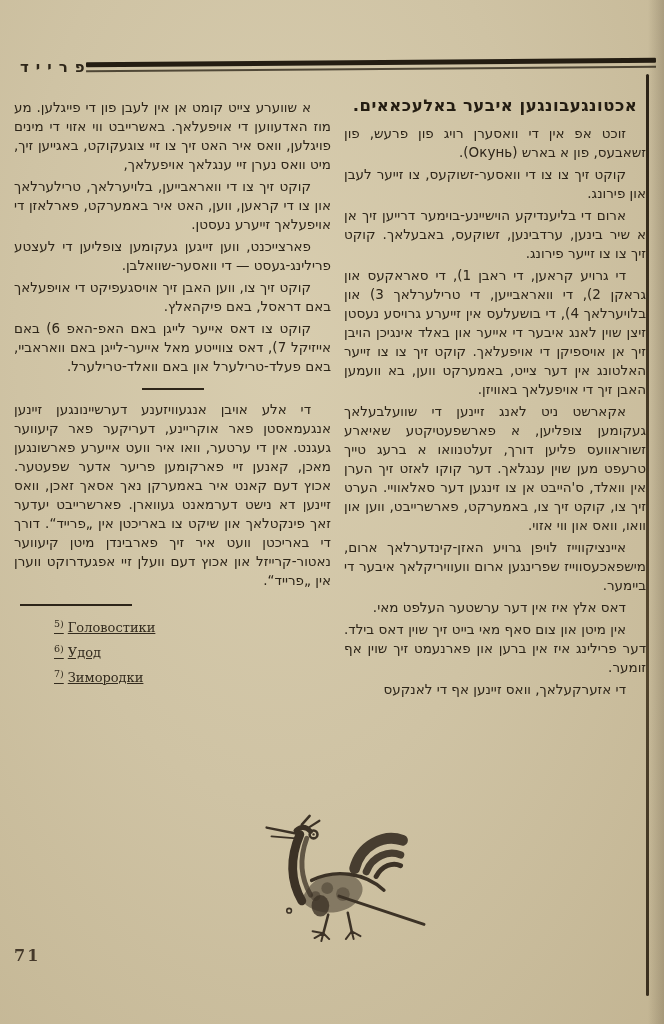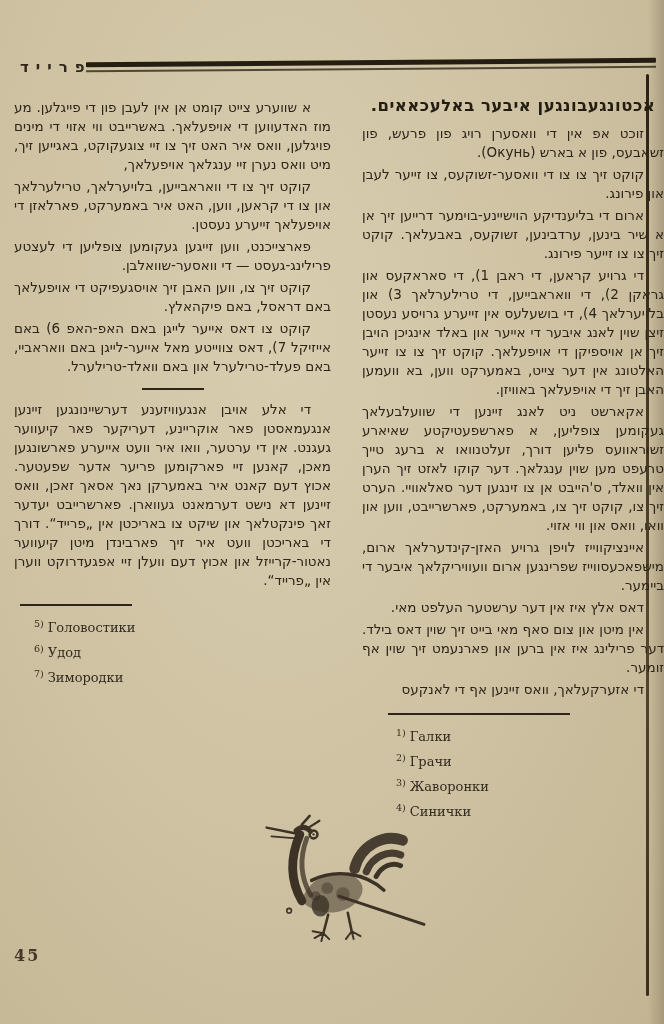--- a/index.html
+++ b/index.html
@@ -17,36 +17,36 @@
     background:linear-gradient(#2b2216,#54462f 60%,#3a2f1e);border-radius:2px;}
   
   .masthead{position:absolute;top:56px;left:16px;right:6px;height:26px;}
   .masthead-title{position:absolute;left:4px;top:2px;font-size:15px;font-weight:bold;
     letter-spacing:7px;color:#2e2619;}
   .masthead-rules{position:absolute;left:70px;right:2px;top:4px;transform:rotate(-0.45deg);}
   .rule-thick{height:5px;background:#241d12;border-radius:1px;}
   .rule-thin{height:2px;background:#241d12;opacity:.75;margin-top:3px;}
   
   .col{position:absolute;direction:rtl;}
-  .col-right{top:96px;left:362px;width:302px;}
+  .col-right{top:96px;left:344px;width:302px;}
   .col-left{top:98px;left:14px;width:317px;}
   .heading{font-size:16.5px;font-weight:bold;text-align:center;margin:0 0 9px;
     letter-spacing:.5px;color:#241d12;}
   .para{font-size:13.5px;line-height:19px;text-align:justify;text-indent:20px;
     margin:0 0 3px;color:#2d2519;}
   .para.no-indent{text-indent:0;}
   .mid-rule{width:62px;height:2px;background:#2d2519;margin:12px auto 10px;}
   
   .footnotes{direction:ltr;margin-top:14px;}
   .fn-rule{height:1.5px;background:#2d2519;margin-bottom:7px;}
   .col-right .fn-rule{width:182px;margin-left:26px;}
   .col-left .fn-rule{width:112px;margin-left:6px;}
   .fn-item{font-family:"DejaVu Serif", serif;font-size:13px;line-height:21px;color:#332b1e;}
   .col-right .fn-item{margin-left:34px;}
-  .col-left .fn-item{margin-left:20px;}
+  .col-left .fn-item{margin-left:40px;text-decoration:underline;}
   .fn-marker{font-size:9.5px;vertical-align:super;margin-right:4px;}
   
   .bird{position:absolute;left:245px;top:810px;}
   
   .page-number{position:absolute;left:14px;top:946px;font-family:"DejaVu Serif", serif;
     font-size:16px;font-weight:bold;letter-spacing:2px;color:#45392a;}
 </style>
 </head>
 <body>
 
@@ -65,27 +65,20 @@
   <h2 class="heading">אכטונגעבונגען איבער באלעכאאים.</h2>
   <p class="para">זוכט אפ אין די וואסערן רויג פון פרעש, פון זשאבעס, פון א בארש (Окунь).</p>
   <p class="para">קוקט זיך צו צו די וואסער-זשוקעס, צו זייער לעבן און פירונג.</p>
   <p class="para">ארום די בליענדיקע הוישיינע-בוימער דרייען זיך אן א שיר בינען, ערדבינען, זשוקעס, באבעלאך. קוקט זיך צו צו זייער פירונג.</p>
   <p class="para">די גרויע קראען, די ראבן 1), די סאראקעס און גראקן 2), די וואראבייען, די טרילערלאך 3) און בלויערלאך 4), די בושעלעס אין זייערע גרויסע נעסטן זיצן שוין לאנג איבער די אייער און באלד אינגיכן הויבן זיך אן אויספיקן די אויפעלאך. קוקט זיך צו צו זייער האלטונג אין דער צייט, באמערקט ווען, בא וועמען האבן זיך די אויפעלאך באוויזן.</p>
   <p class="para">אקארשט ניט לאנג זיינען די שוועלבעלאך געקומען צופליען, א פארשפעטיקטע שאיארע זשוראוועס פליען דורך, זעלטנוואו א ברעג טייך טרעפט מען שוין ענגלאך. דער קוקו לאזט זיך הערן אין וואלד, ס'הייבט אן צו זינגען דער סאלאוויי. הערט זיך צו, קוקט זיך צו, באמערקט, פארשרייבט, ווען און וואו, וואס און ווי אזוי.</p>
   <p class="para">איינציקווייז לויפן גרויע האזן-קינדערלאך ארום, מישפאכעסווייז שפרינגען ארום וועוויריקלאך איבער די ביימער.</p>
   <p class="para">דאס אלץ איז אין דער ערשטער העלפט מאי.</p>
   <p class="para">אין מיטן און צום סאף מאי בייט זיך שוין דאס בילד. דער פרילינג איז אין ברען און פארנעמט זיך שוין אף זומער.</p>
   <p class="para">די אזערקעלאך, וואס זיינען אף די לאנקעס</p>
-  <div class="footnotes">
-    <div class="fn-rule"></div>
-    <div class="fn-item"><span class="fn-marker">1)</span><span>Галки</span></div>
-    <div class="fn-item"><span class="fn-marker">2)</span><span>Грачи</span></div>
-    <div class="fn-item"><span class="fn-marker">3)</span><span>Жаворонки</span></div>
-    <div class="fn-item"><span class="fn-marker">4)</span><span>Синички</span></div>
-  </div>
 </div>
 
 <div class="col col-left">
   <p class="para">א שווערע צייט קומט אן אין לעבן פון די פייגלען. מע מוז האדעווען די אויפעלאך. באשרייבט ווי אזוי די מינים פויגלען, וואס איר האט זיך צו זיי צוגעקוקט, באגייען זיך, מיט וואס נערן זיי ענגלאך אויפעלאך,</p>
   <p class="para">קוקט זיך צו די וואראבייען, בלויערלאך, טרילערלאך און צו די קראען, ווען, האט איר באמערקט, פארלאזן די אויפעלאך זייערע נעסטן.</p>
   <p class="para">פארצייכנט, ווען זייגען געקומען צופליען די לעצטע פרילינג-געסט — די וואסער-שוואלבן.</p>
   <p class="para">קוקט זיך צו, ווען האבן זיך אויסגעפיקט די אויפעלאך באם דראסל, באם פיקהאלץ.</p>
   <p class="para">קוקט צו דאס אייער לייגן באם האפ-האפ 6) באם אייזיקל 7), דאס צווייטע מאל אייער-לייגן באם וואראביי, באם פעלד-טרילערל און באם וואלד-טרילערל.</p>
   <div class="mid-rule"></div>
   <p class="para">די אלע אויבן אנגעוויזענע דערשיינונגען זיינען אנגעמאסטן פאר אוקריינע, דעריקער פאר קיעווער געגנט. אין די ערטער, וואו איר וועט אייערע פארשונגען מאכן, קאנען זיי פארקומען פריער אדער שפעטער. אכוץ דעם קאנט איר באמערקן נאך אסאך זאכן, וואס זיינען דא נישט דערמאנט געווארן. פארשרייבט יעדער זאך פינקטלאך און שיקט צו באריכטן אין „פרייד“. דורך די באריכטן וועט איר זיך פארבינדן מיטן קיעווער נאטור-קרייזל און אכוץ דעם וועלן זיי אפגעדרוקט ווערן אין „פרייד“.</p>
@@ -133,13 +126,13 @@
       <path d="M105 105 L109 124" stroke-width="2.6"></path>
 
       <path d="M80 126 l-9 5 M80 126 l-2 8 M80 126 l6 6 M80 126 l-11 -2" stroke-width="2"></path>
       <path d="M109 124 l-6 8 M109 124 l2 8 M109 124 l9 5" stroke-width="2"></path>
 
       <circle cx="45" cy="103" r="2.4" stroke-width="1.6"></circle>
     </g>
   </svg>
 </div>
 
-<div class="page-number">45</div>
+<div class="page-number">71</div>
 
 </body></html>

